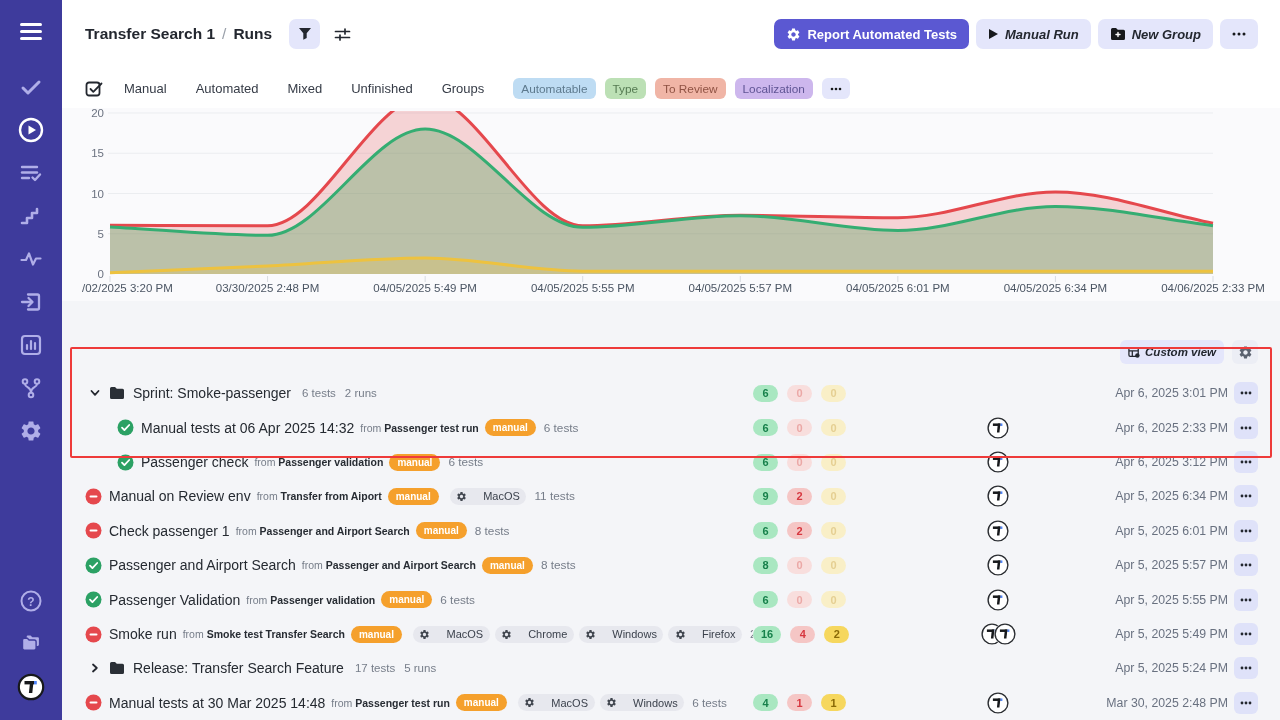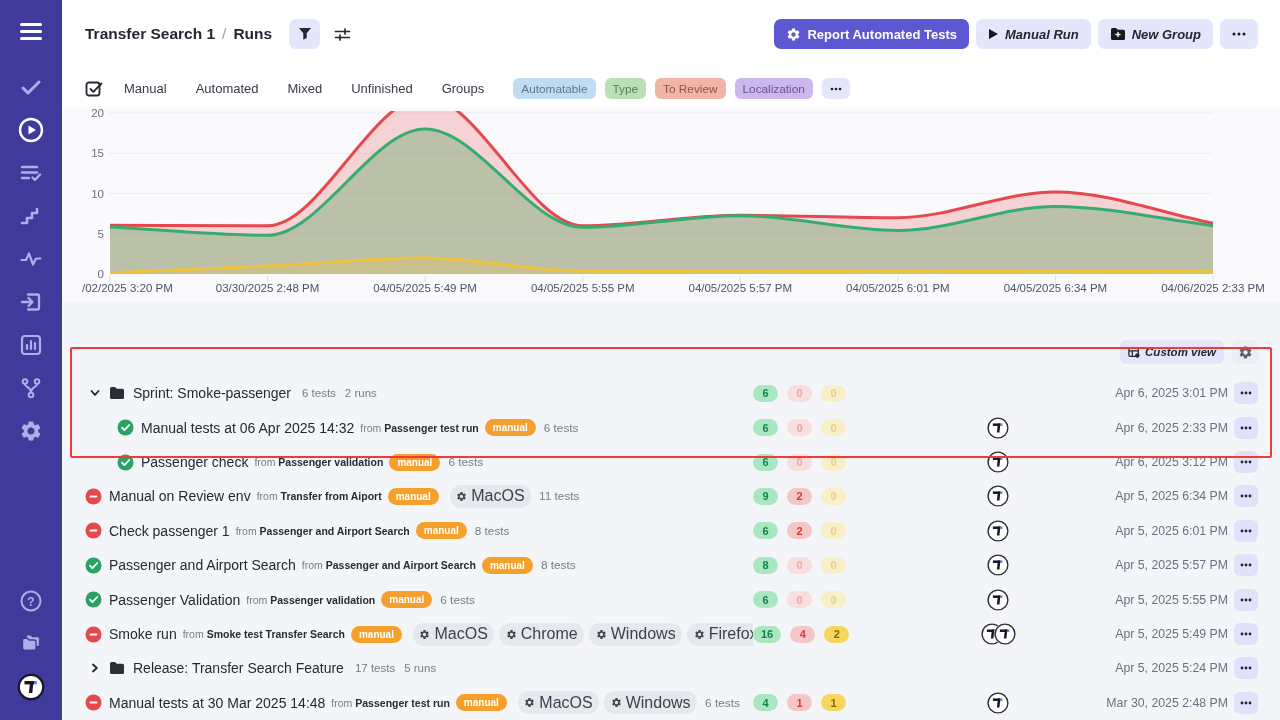--- a/index.html
+++ b/index.html
@@ -44,21 +44,21 @@
 
   .row { height:34.4px; display:grid; grid-template-columns:1fr 177px 136px 162px 30px; align-items:center; }
   .rleft { display:flex; align-items:center; min-width:0; overflow:hidden; }
   .rleft .chev { background:none; border:none; width:16px; height:16px; margin-left:2px; margin-right:6px; display:flex; align-items:center; justify-content:center; cursor:pointer; }
   .rleft.indent1 { padding-left:32px; }
   .rtitle { font-size:14px; color:#252a31; white-space:nowrap; }
   .rtitle.grp { font-weight:500; }
   .rfrom { font-size:10.5px; color:#767d89; margin-left:6px; white-space:nowrap; }
   .rfrom b { color:#272c33; font-size:10.5px; }
   .badge-manual { background:#f5a02c; color:#fff; font-size:10px; font-weight:bold; border-radius:10px; padding:3px 8px; margin-left:6px; white-space:nowrap; }
-  .envchip { background:#e7e8ee; color:#3c424d; font-size:16px; font-weight:500; border-radius:11px; padding:2.5px 6.5px; margin-left:5px; display:inline-flex; align-items:center; gap:4px; white-space:nowrap; }
+  .envchip { background:#e7e8ee; color:#3c424d; font-size:11px; font-weight:500; border-radius:11px; padding:2.5px 6.5px; margin-left:5px; display:inline-flex; align-items:center; gap:16px; white-space:nowrap; }
   .badge-manual + .envchip { margin-left:11px; }
   .rtests { font-size:11.8px; color:#767d89; margin-left:8px; white-space:nowrap; }
   .rmeta { font-size:11.5px; color:#767d89; margin-left:11px; white-space:nowrap; }
   .rmeta + .rmeta { margin-left:9px; }
   .pills { display:flex; gap:9px; }
   .pill { min-width:25px; height:17px; border-radius:9px; font-size:11px; font-weight:bold; display:inline-flex; align-items:center; justify-content:center; padding:0 8px; }
   .pill.g { background:#a9e7c1; color:#17814b; }
   .pill.r { background:#f5c6c5; color:#d73840; }
   .pill.y { background:#f6d75e; color:#8a6a07; }
   .pill.r.mut { background:#f8dedd; color:#eba8a6; }

